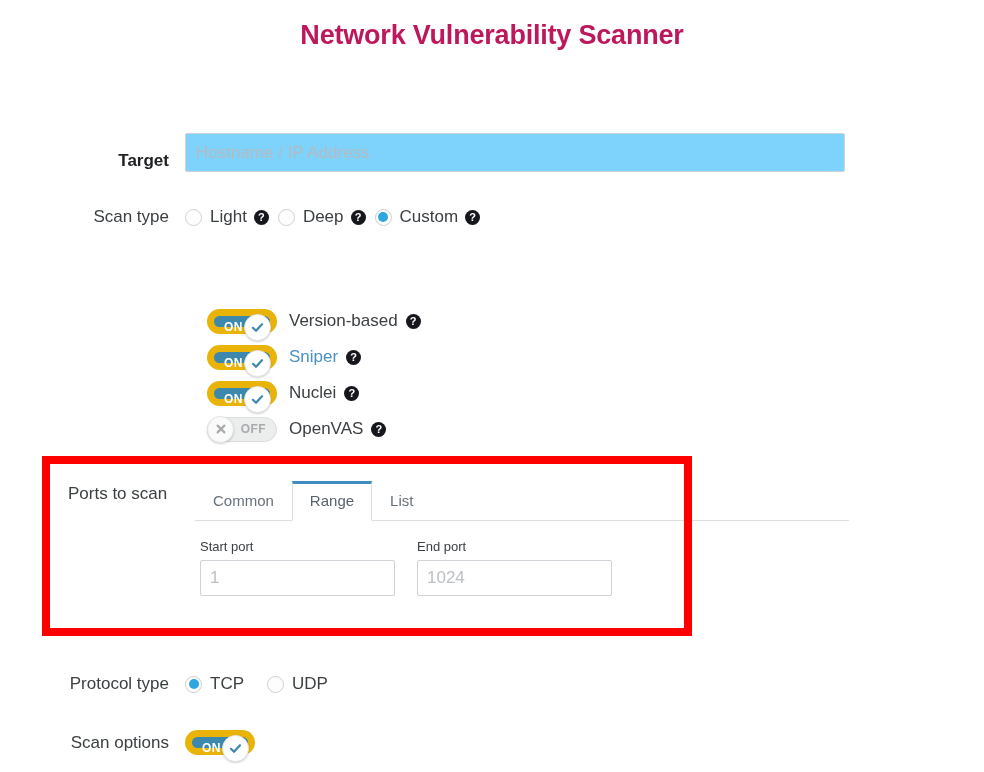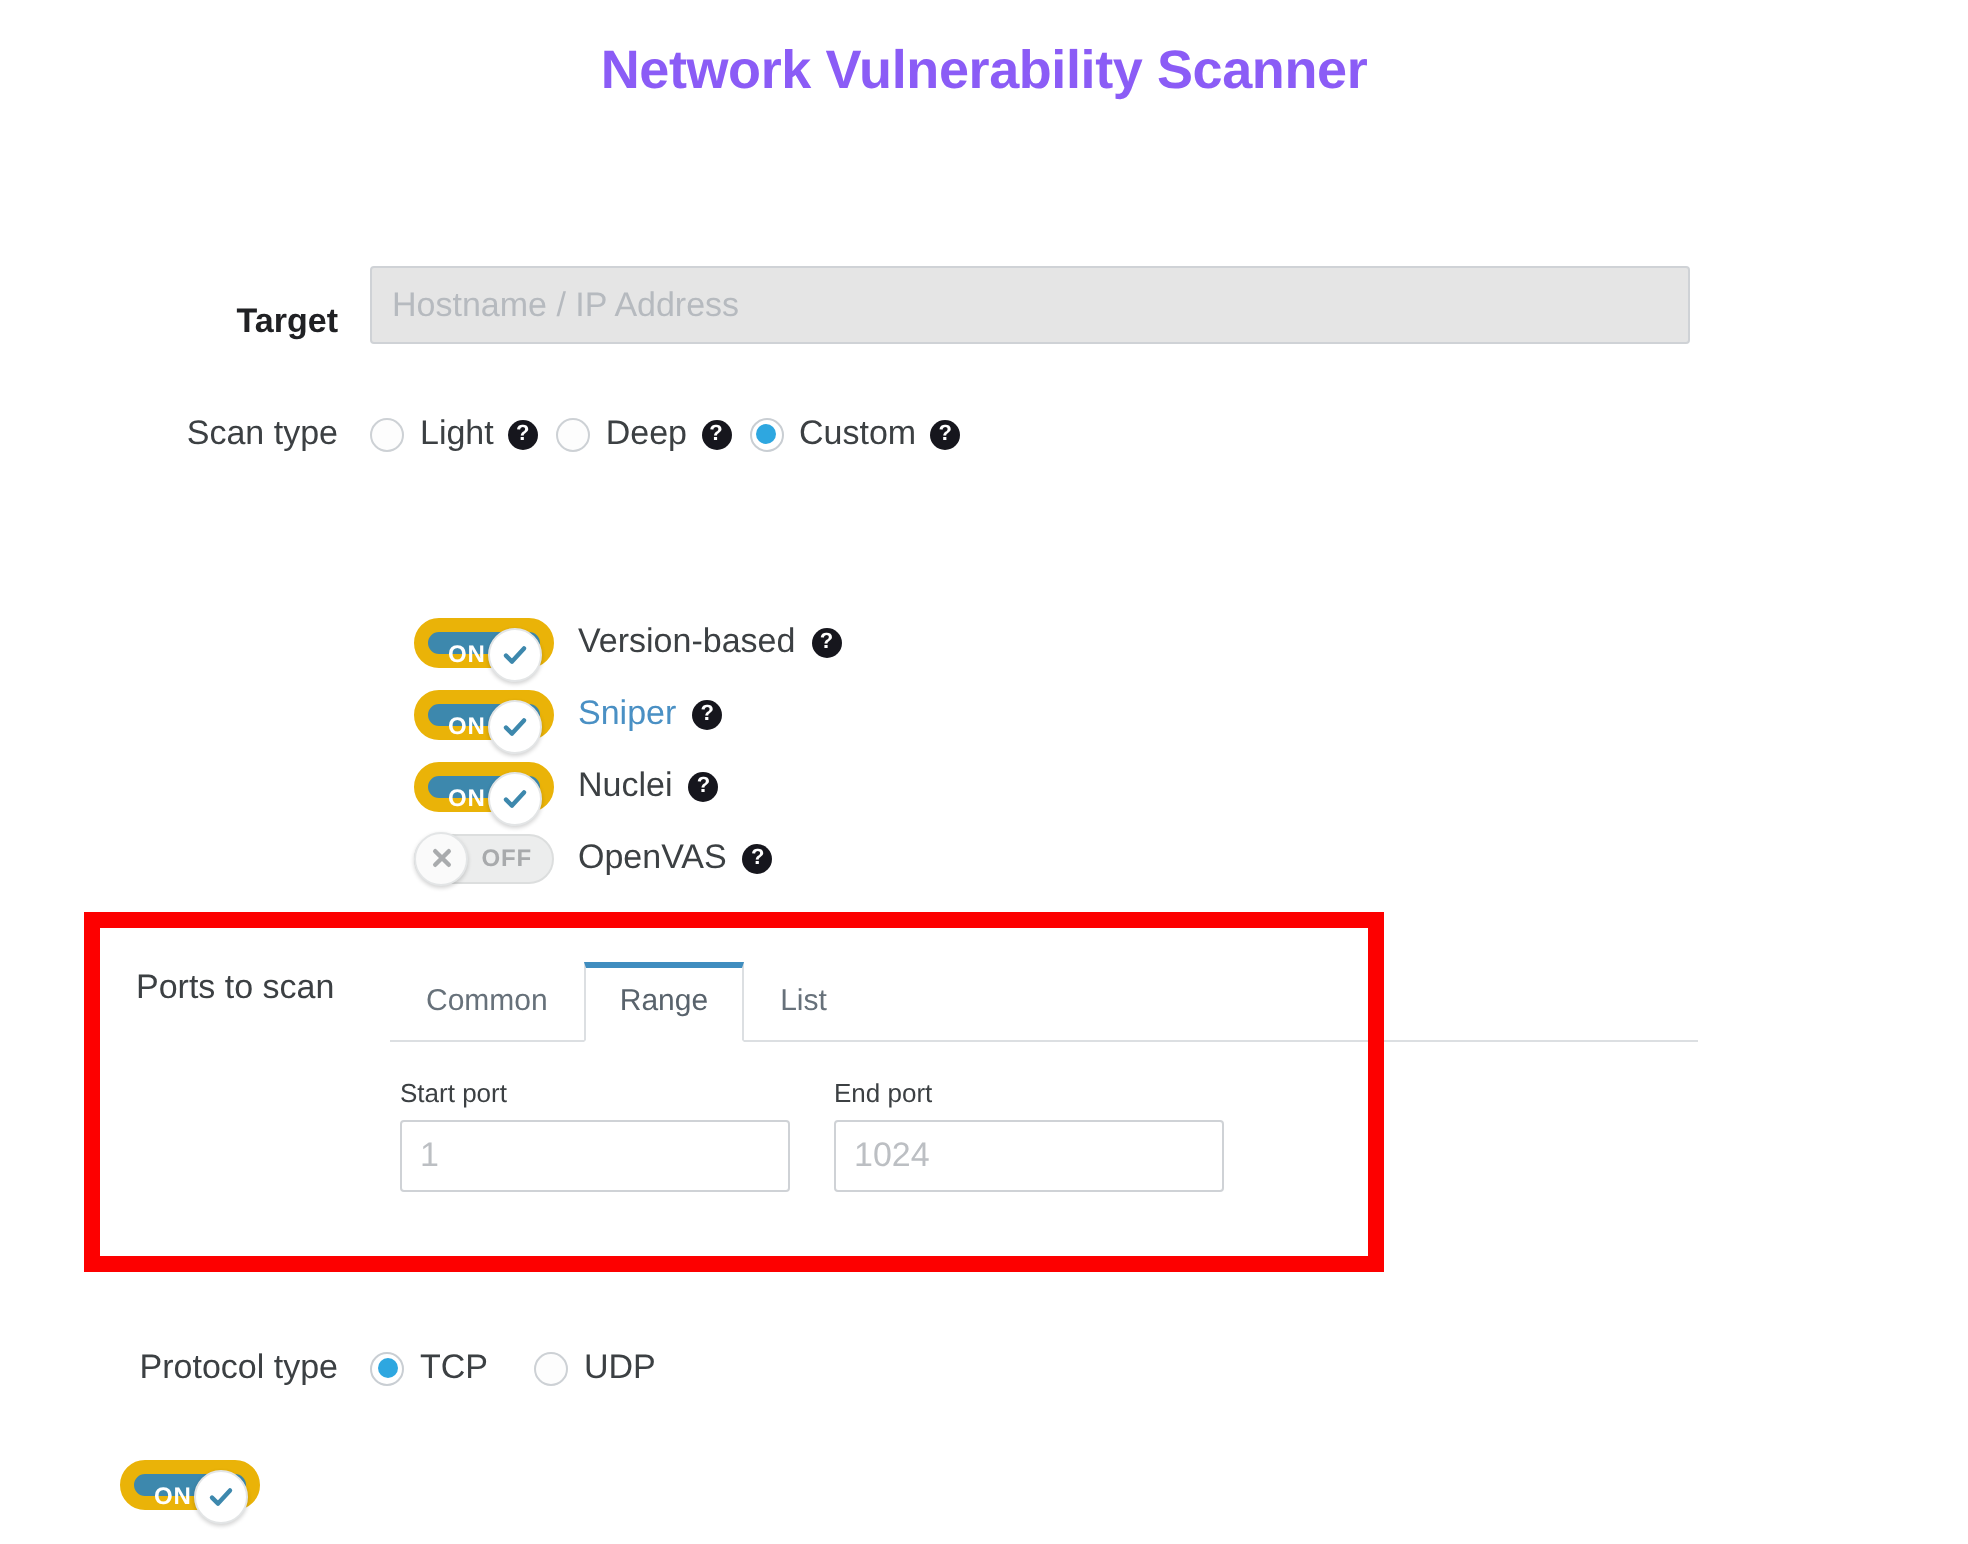--- a/index.html
+++ b/index.html
@@ -11,37 +11,37 @@
     color: #2b2b2b;
     overflow: hidden;
   }
   .page { position: relative; width: 984px; height: 772px; background: #fff; }
 
   
   .title {
     position: absolute; left: 0; top: 20px; width: 984px;
     text-align: center;
     font-size: 27px; font-weight: bold; letter-spacing: -0.2px;
-    color: #8b5cf6;
+    color: #be185d;
   }
 
   
   .row { position: absolute; display: flex; align-items: flex-end; }
   .row-label {
     width: 125px; text-align: right; padding-right: 16px;
     font-size: 17px; color: #3c4043; line-height: 22px; white-space: nowrap;
   }
   .row-label.bold { font-weight: bold; color: #202124; }
 
   
   .target-row { left: 60px; top: 133px; }
   .target-input {
     width: 660px; height: 39px;
     border: 1px solid #cfd2d6; border-radius: 2px;
-    background: #e5e5e5;
+    background: #7dd3fc;
     font-family: "Liberation Sans", sans-serif;
     font-size: 17px; color: #2b2b2b;
     padding: 0 10px; outline: none;
   }
   .target-input::placeholder { color: #b6babf; }
 
   
   .scantype-row { left: 60px; top: 206px; }
   .radio-list { display: flex; gap: 9px; }
   .radio-line { display: flex; align-items: center; height: 22px; }
@@ -283,20 +283,21 @@
         <span class="radio-label">TCP</span>
       </div>
       <div class="radio-line">
         <span class="radio"></span>
         <span class="radio-label">UDP</span>
       </div>
     </div>
   </div>
 
   <div class="row options-row">
+    <div class="row-label">Scan options</div>
     <div class="opt-wrap">
       <span class="switch on">
         <span class="txt">ON</span>
         <span class="knob">
           <svg width="15" height="15" viewBox="0 0 15 15" aria-hidden="true">
             <path d="M3 7.8 L6 10.8 L12 4.2" fill="none" stroke="#3d88ad" stroke-width="2.2" stroke-linecap="round" stroke-linejoin="round"></path>
           </svg>
         </span>
       </span>
     </div>

